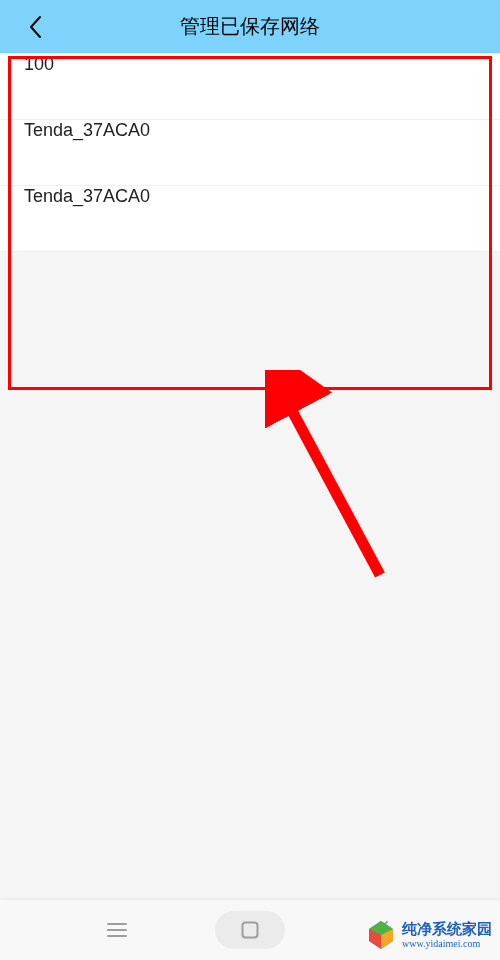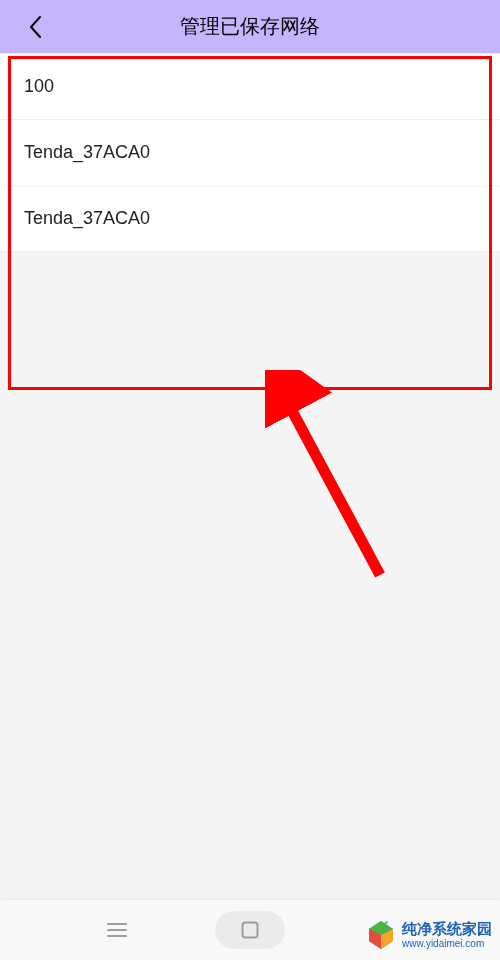--- a/index.html
+++ b/index.html
@@ -10,21 +10,21 @@
     body {
       width: 500px;
       height: 960px;
       background: #f5f5f5;
       font-family: -apple-system, "Helvetica Neue", Arial, sans-serif;
       position: relative;
       overflow: hidden;
     }
     .header {
       height: 54px;
-      background: #c4b5fd;
+      background: #7dd3fc;
       display: flex;
       align-items: center;
       position: relative;
       border-bottom: 1px solid #eeeeee;
     }
     .back-button {
       position: absolute;
       left: 20px;
       top: 50%;
       transform: translateY(-50%);
@@ -54,21 +54,20 @@
       border: 3px solid #fe0002;
       pointer-events: none;
       z-index: 10;
     }
     .network-list {
       background: #ffffff;
     }
     .network-item {
       height: 66px;
       display: flex;
-      align-items: center;
       padding-left: 24px;
       font-size: 18px;
       color: #222222;
       border-bottom: 1px solid #f0f0f0;
     }
     .arrow-overlay {
       position: absolute;
       left: 265px;
       top: 370px;
       width: 130px;
@@ -120,20 +119,21 @@
       line-height: 1.1;
     }
     .watermark-text {
       font-size: 15px;
       font-weight: bold;
       color: #1e62b8;
     }
     .watermark-url {
       font-size: 10px;
       color: #1e62b8;
+      font-family: Liberation Serif, serif;
     }
   </style>
 </head>
 <body>
 
 <div class="header">
   <div class="back-button">
     <svg viewBox="0 0 14 24">
       <polyline points="12,2 3,12 12,22" fill="none" stroke="#000000" stroke-width="2" stroke-linecap="round" stroke-linejoin="round"></polyline>
     </svg>

